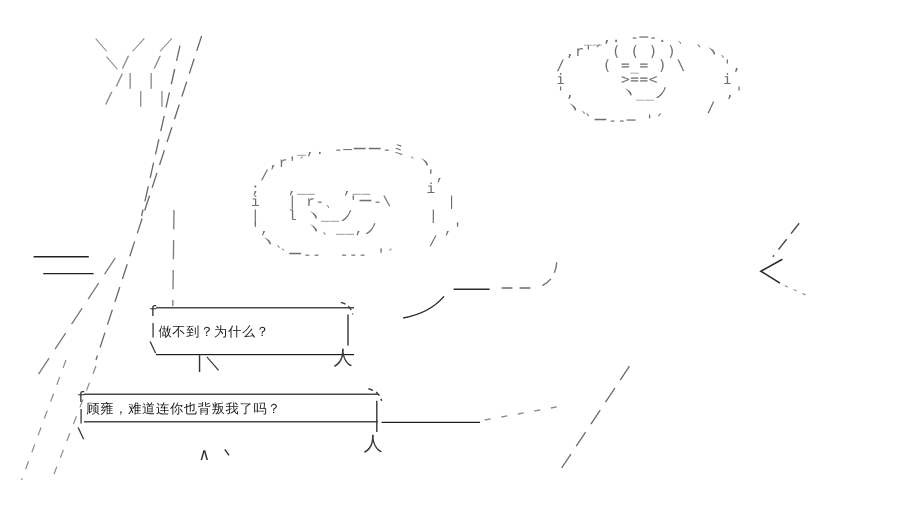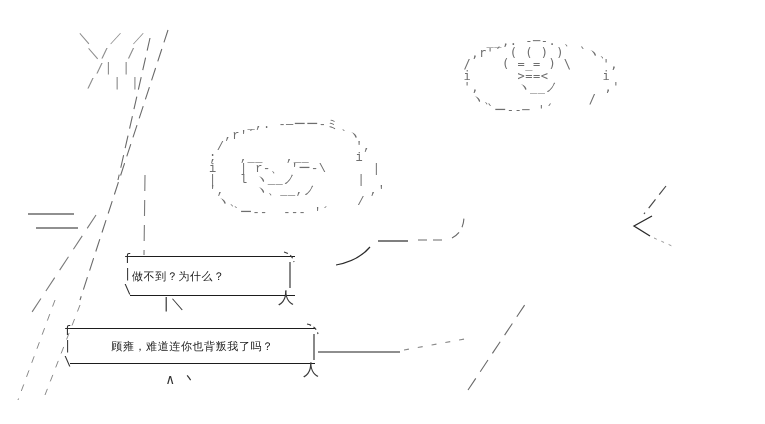--- a/index.html
+++ b/index.html
@@ -133,21 +133,21 @@
   <div class="aa dim" style="left:186px; top:120px; font-size:12px; line-height:11px; letter-spacing:0.5px;font-family:Liberation Mono, monospace;">        _,. -─ーー-ミ
      ,r'´           `ヽ
     /                 ',
    ;   ,__   ,__      i
    i   | r‐、 'ー‐\      |
    |   l ヽ__ノ        |
    ',    ヽ、__,ノ       ,'
     ヽ、               /
       `ー--  --‐ '´</div>
 
-  <div class="aa dim" style="left:448px; top:36px; font-size:12px; line-height:11.5px; letter-spacing:0.5px;">     __,. -─-. 、
+  <div class="aa dim" style="left:448px; top:26px; font-size:12px; line-height:11.5px; letter-spacing:0.5px;">     __,. -─-. 、
    ,r'´ ( ( ) )  `ヽ、
   /    ( =_= ) \    ',
   i      &gt;==&lt;       i
   ',     ヽ__ノ      ,'
    ヽ、            /
      `ー--─ '´</div>
 
   <div class="bubble" style="left:130px; top:256px; width:165px; height:40px;">
     <span class="btext">做不到？为什么？</span>
   </div>
@@ -155,21 +155,21 @@
 |
 \</div>
   <div class="tail" style="left:278px; top:288px; font-size:16px;">人</div>
   <svg style="position:absolute; left:0; top:0;" width="765" height="424">
     <g stroke="#3a3a3a" stroke-width="1.2" fill="none">
       <line x1="290" y1="262" x2="290" y2="288"></line>
       <path d="M284 252 q 8 2 10 10" stroke-dasharray="4 3"></path>
     </g>
   </svg>
 
-  <div class="bubble" style="left:70px; top:328px; width:245px; height:36px;justify-content:center;">
+  <div class="bubble" style="left:70px; top:328px; width:245px; height:24px;">
     <span class="btext">顾雍，难道连你也背叛我了吗？</span>
   </div>
   <div class="bk" style="left:64px; top:324px; font-size:12px; line-height:15px;">f
 |
 \</div>
   <div class="tail" style="left:303px; top:360px; font-size:16px;">人</div>
   <svg style="position:absolute; left:0; top:0;" width="765" height="424">
     <g stroke="#3a3a3a" stroke-width="1.2" fill="none">
       <line x1="314" y1="334" x2="314" y2="360"></line>
       <path d="M307 324 q 9 2 11 10" stroke-dasharray="4 3"></path>

